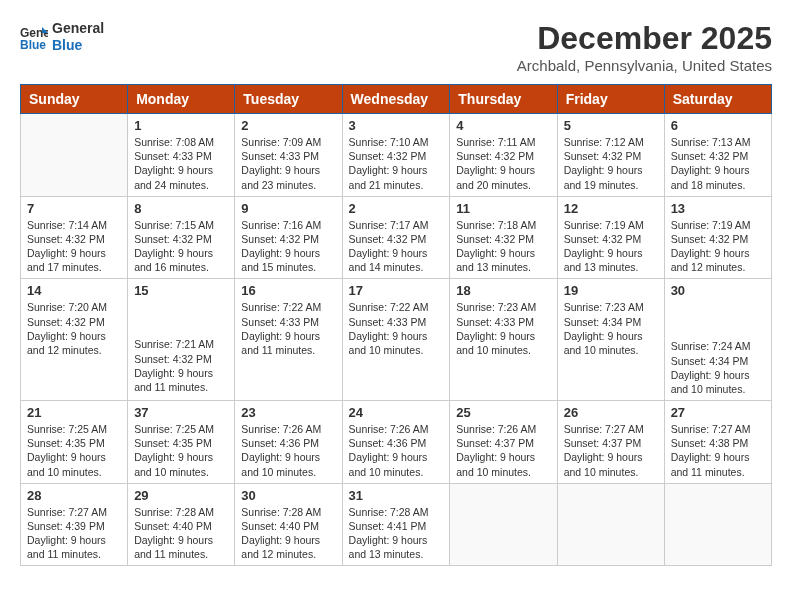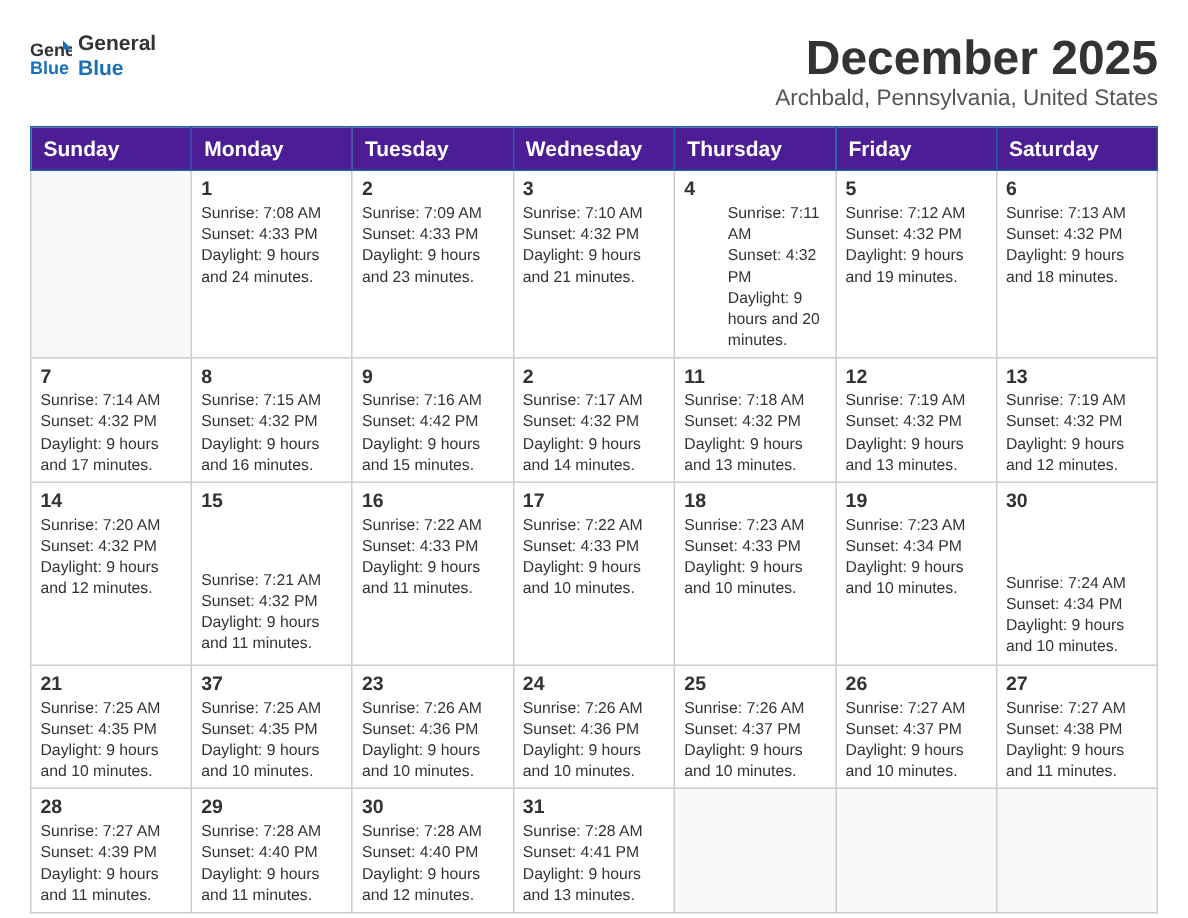--- a/index.html
+++ b/index.html
@@ -36,21 +36,21 @@
     .location-title {
       font-size: 15px;
       color: #555;
     }
     .calendar {
       width: 100%;
       border-collapse: collapse;
       border: 1px solid #ccc;
     }
     .calendar th {
-      background-color: #4c1d95;
+      background-color: #c2410c;
       color: white;
       text-align: left;
       padding: 6px 8px;
       font-size: 14px;
       border: 1px solid #2060a0;
     }
     .calendar td {
       border: 1px solid #ccc;
       vertical-align: top;
       padding: 4px 6px;
@@ -122,21 +122,21 @@
 Daylight: 9 hours and 23 minutes.</div>
         </td>
         <td>
           <span class="day-number">3</span>
           <div class="day-info" style="white-space: pre-line;">Sunrise: 7:10 AM
 Sunset: 4:32 PM
 Daylight: 9 hours and 21 minutes.</div>
         </td>
         <td>
           <span class="day-number">4</span>
-          <div class="day-info" style="white-space: pre-line; margin-left: 29px;">Sunrise: 7:11 AM
+          <div class="day-info" style="white-space: pre-line;">Sunrise: 7:11 AM
 Sunset: 4:32 PM
 Daylight: 9 hours and 20 minutes.</div>
         </td>
         <td>
           <span class="day-number">5</span>
           <div class="day-info" style="white-space: pre-line;">Sunrise: 7:12 AM
 Sunset: 4:32 PM
 Daylight: 9 hours and 19 minutes.</div>
         </td>
         <td>
@@ -155,21 +155,21 @@
         </td>
         <td>
           <span class="day-number">8</span>
           <div class="day-info" style="white-space: pre-line;">Sunrise: 7:15 AM
 Sunset: 4:32 PM
 Daylight: 9 hours and 16 minutes.</div>
         </td>
         <td>
           <span class="day-number">9</span>
           <div class="day-info" style="white-space: pre-line;">Sunrise: 7:16 AM
-Sunset: 4:42 PM
+Sunset: 4:32 PM
 Daylight: 9 hours and 15 minutes.</div>
         </td>
         <td>
           <span class="day-number">2</span>
           <div class="day-info" style="white-space: pre-line;">Sunrise: 7:17 AM
 Sunset: 4:32 PM
 Daylight: 9 hours and 14 minutes.</div>
         </td>
         <td>
           <span class="day-number">11</span>

